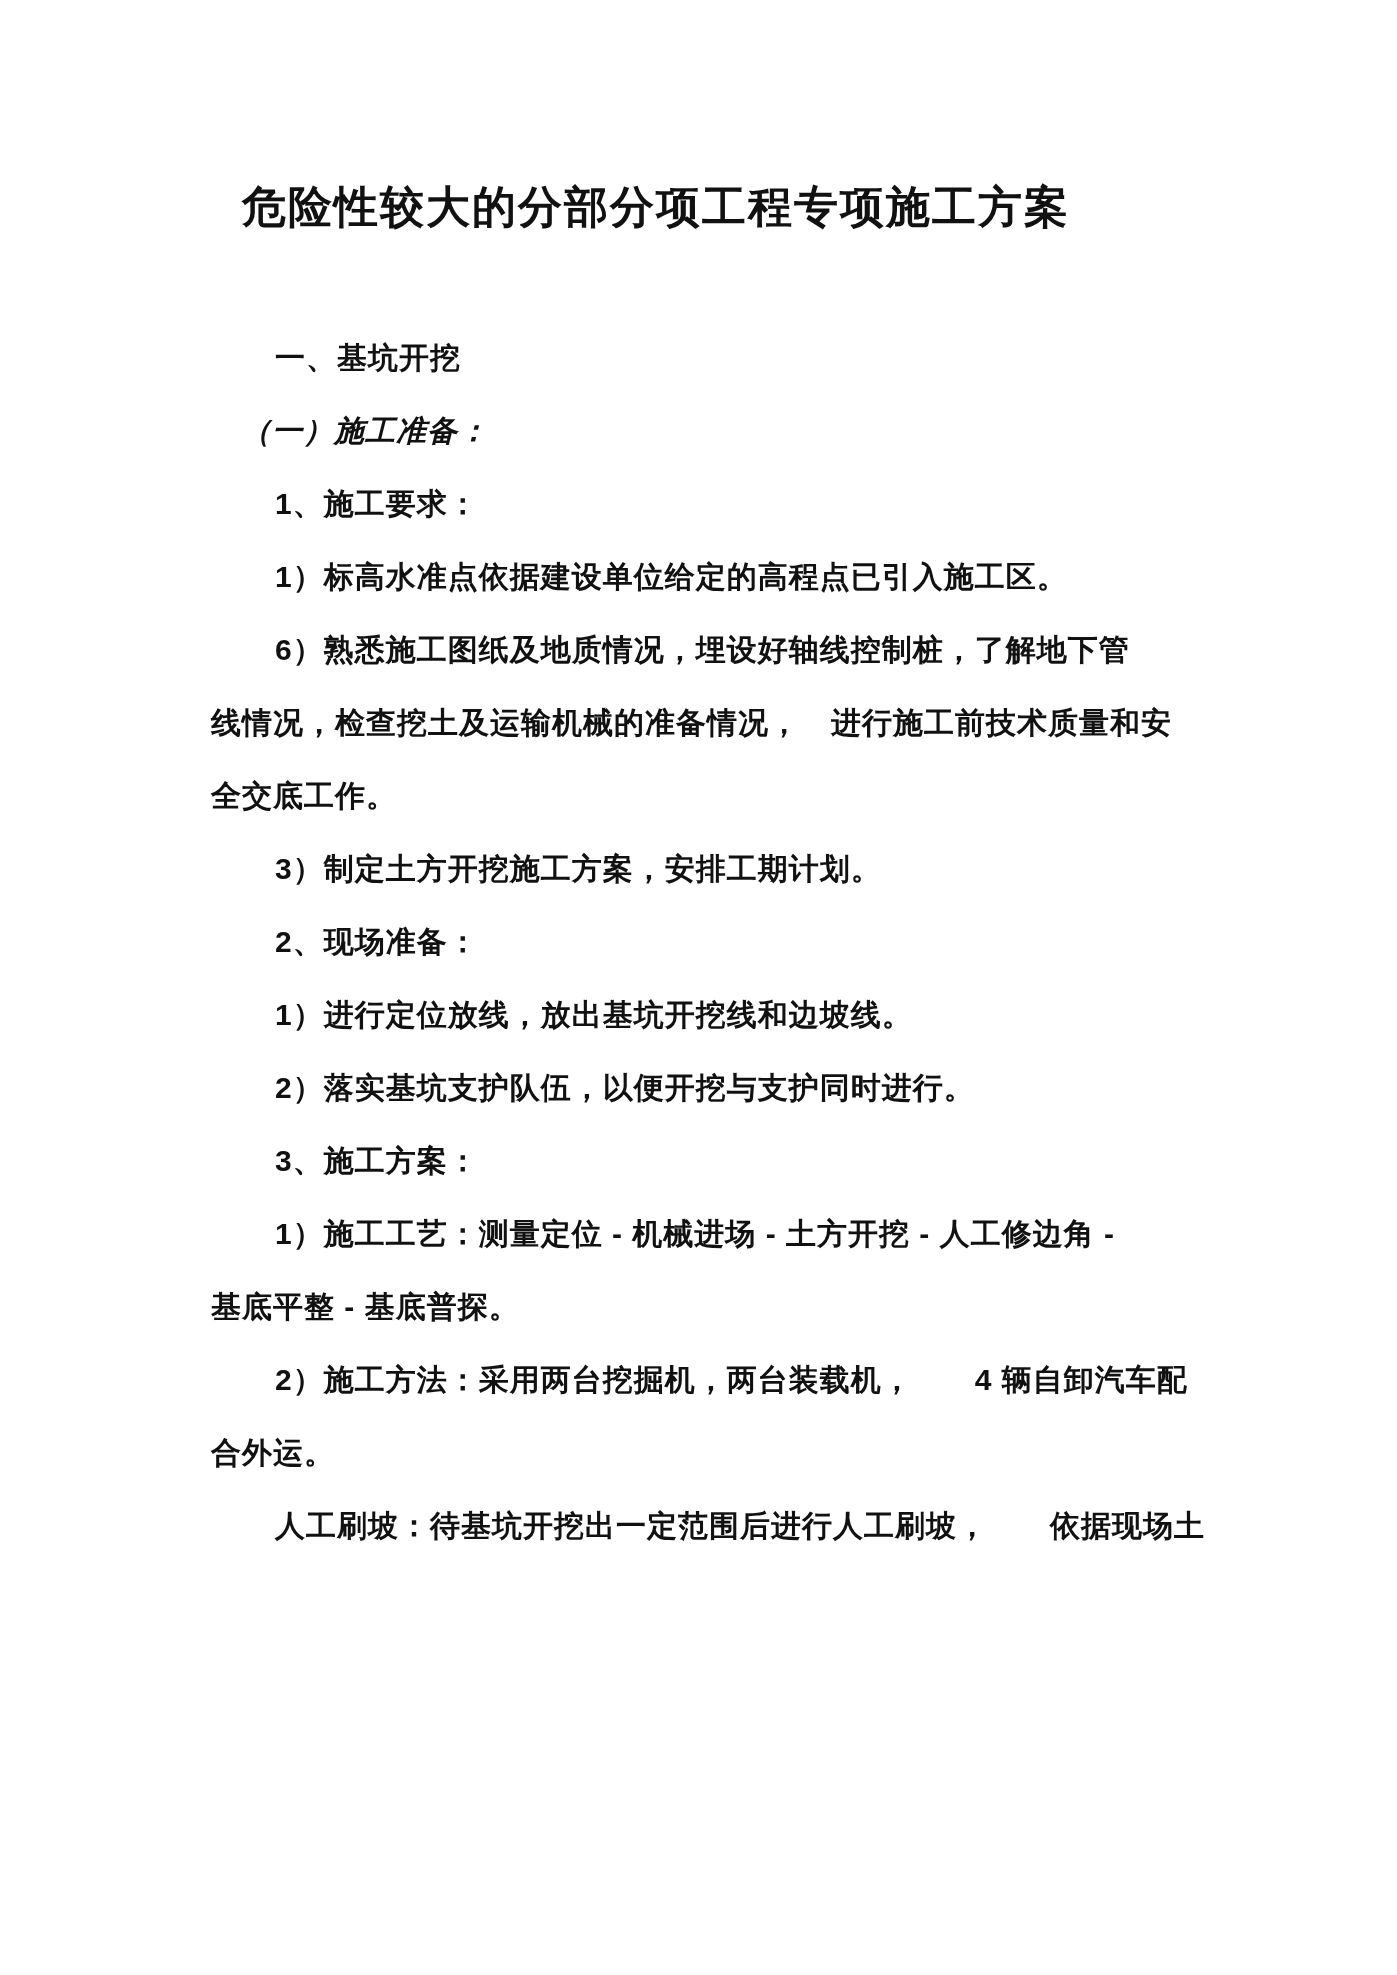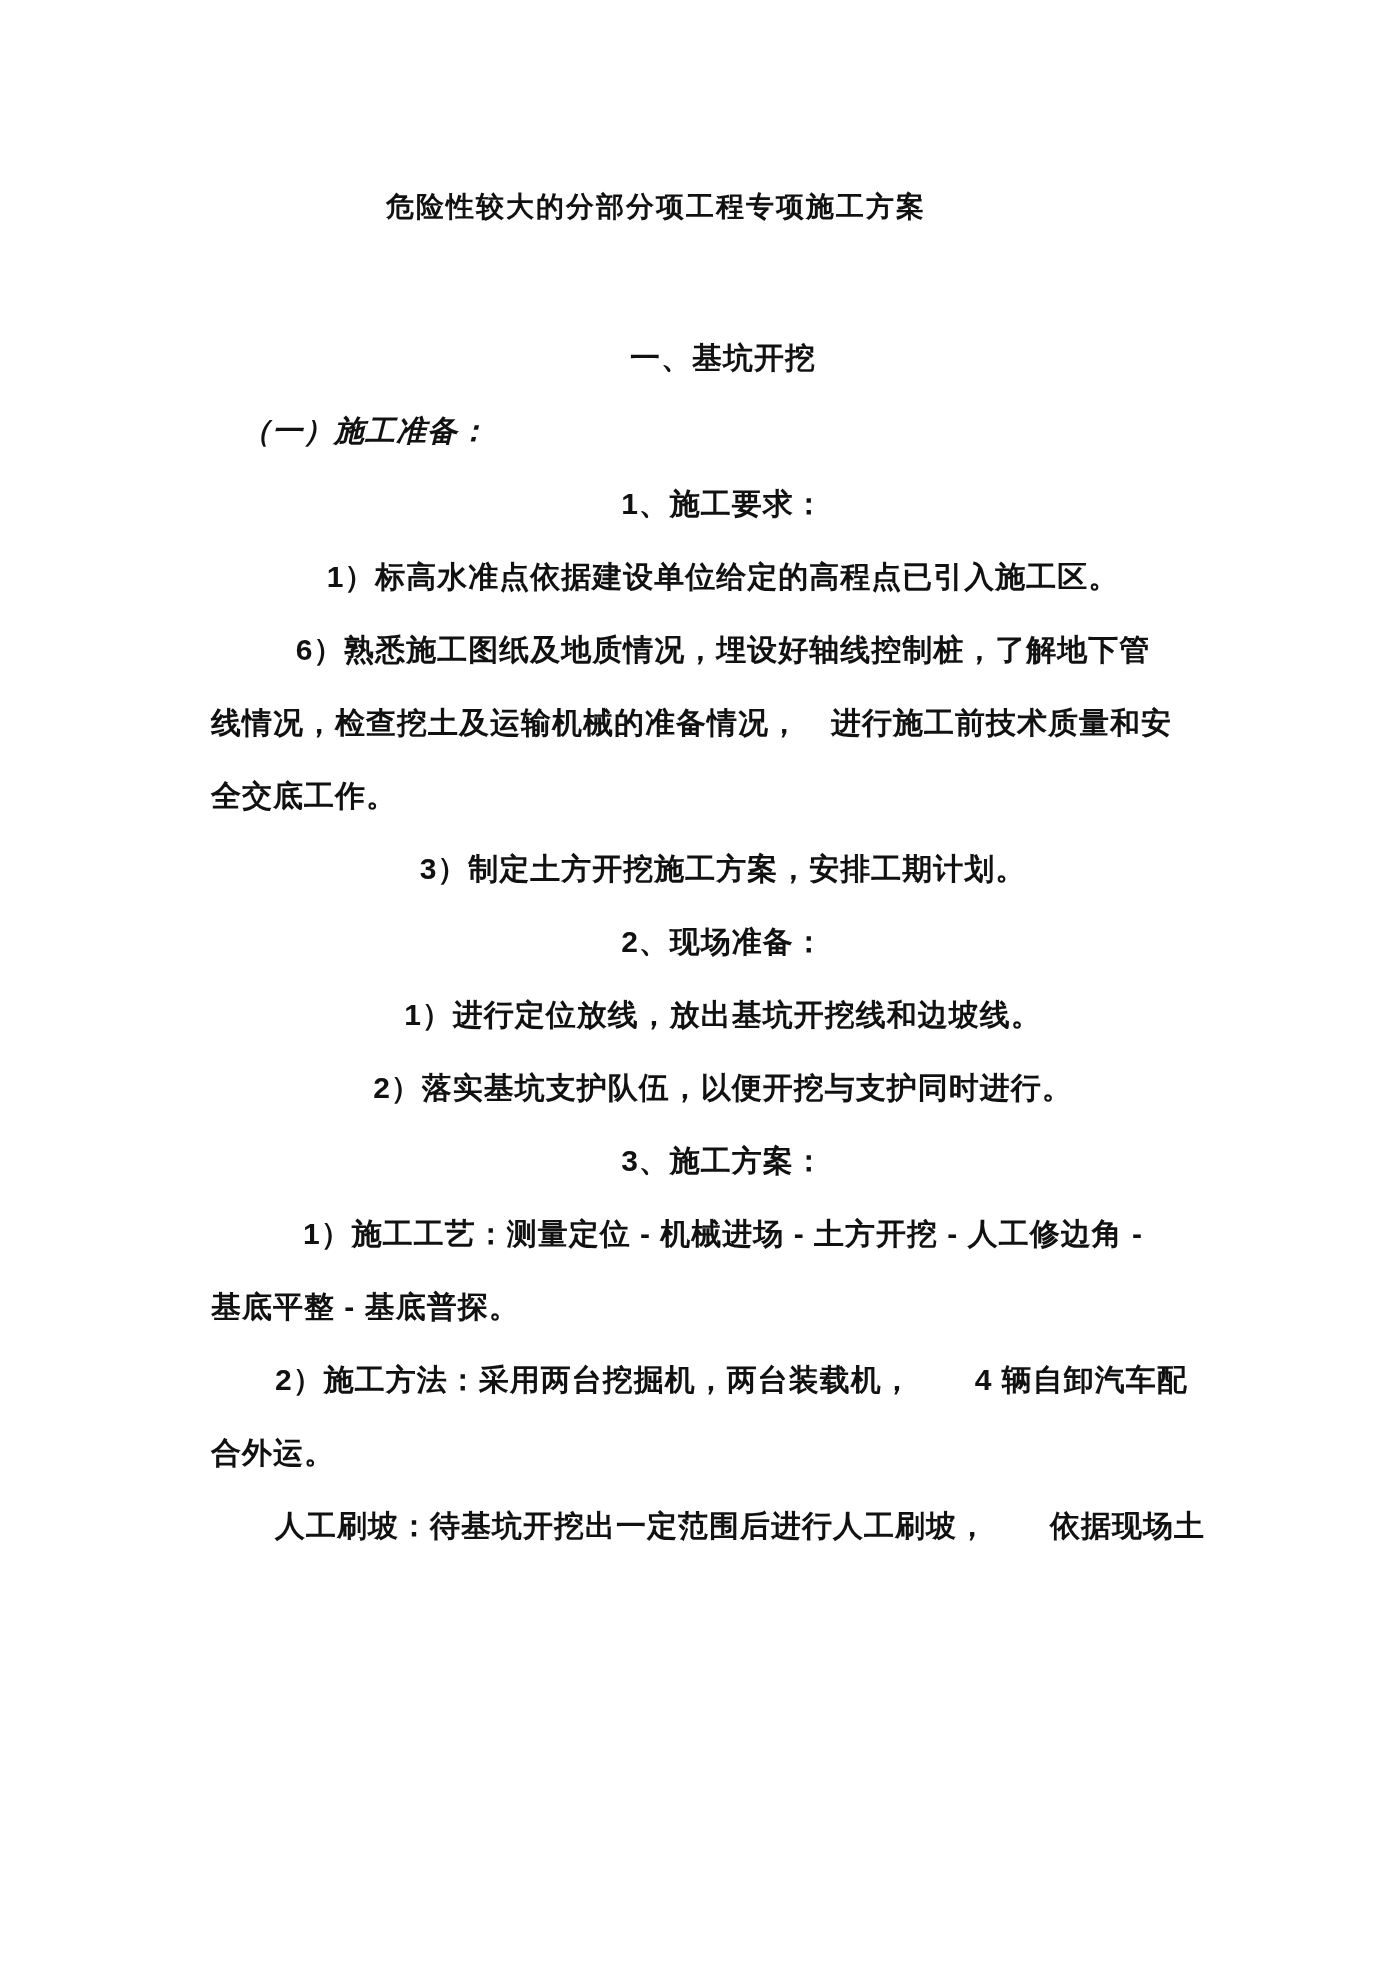--- a/index.html
+++ b/index.html
@@ -15,41 +15,41 @@
     overflow: hidden;
     font-family: "Liberation Sans", sans-serif;
     color: #111111;
   }
   .doc-title {
     position: absolute;
     left: 211px;
     top: 176px;
     width: 890px;
     text-align: center;
-    font-size: 28px;
+    font-size: 44px;
     font-weight: bold;
     letter-spacing: 2px;
     line-height: 62px;
     white-space: nowrap;
   }
   .lines {
     position: absolute;
     left: 211px;
     top: 321px;
     width: 960px;
   }
   .line {
     height: 73px;
     line-height: 73px;
     font-size: 30px;
     font-weight: bold;
     letter-spacing: 1px;
     white-space: nowrap;
   }
-  .indent { padding-left: 64px; text-align: center; }
+  .indent { padding-left: 64px; }
   .indent-paren { padding-left: 30px; font-style: italic; }
 </style>
 </head>
 <body>
 
 <div class="page">
   <div class="doc-title">危险性较大的分部分项工程专项施工方案</div>
 
   <div class="lines">
     <div class="line indent">一、基坑开挖</div>

